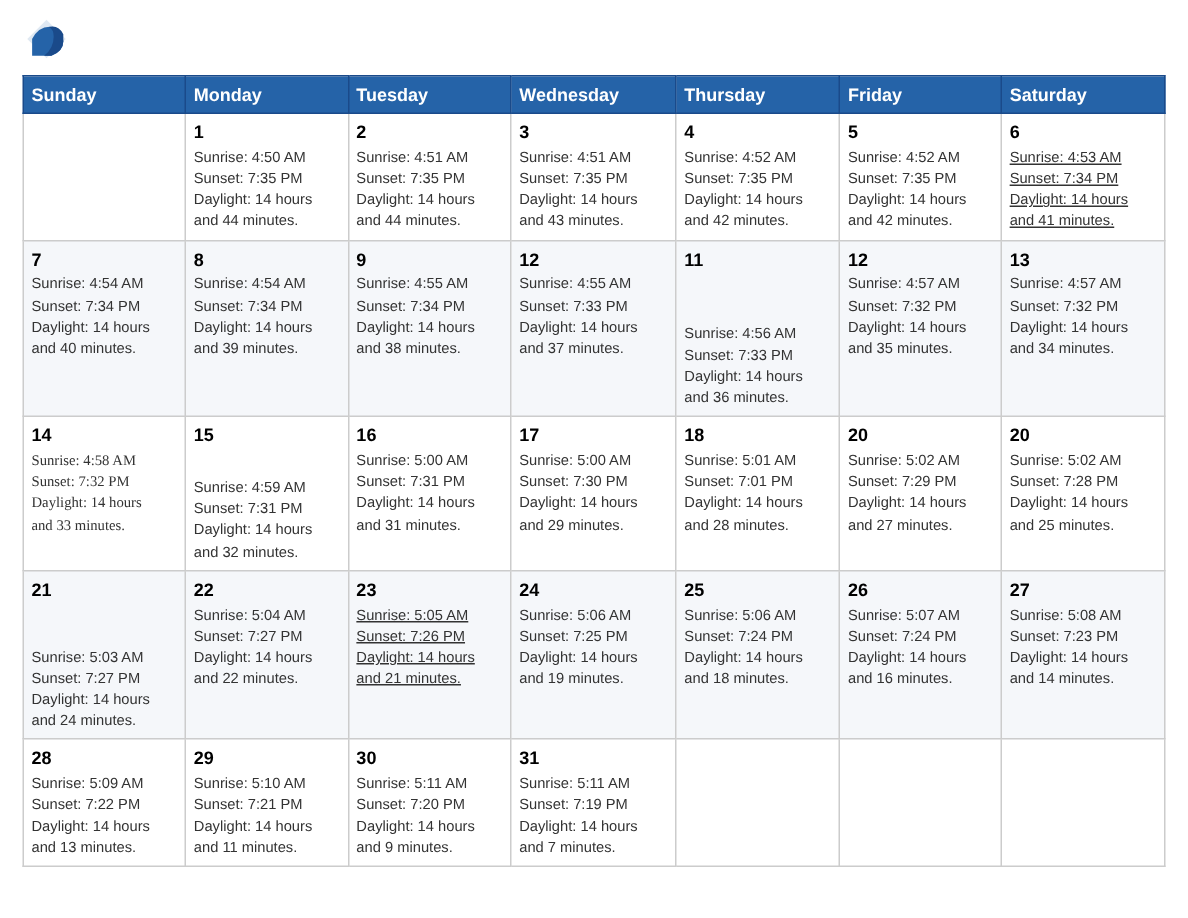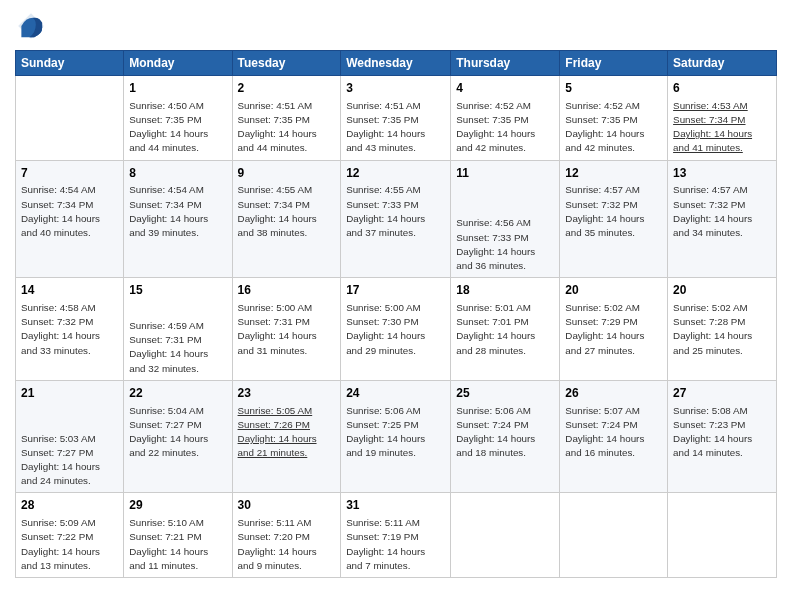--- a/index.html
+++ b/index.html
@@ -216,21 +216,21 @@
             <span class="day-number">13</span>
             <div class="day-info" style="white-space: pre-line;">Sunrise: 4:57 AM
 Sunset: 7:32 PM
 Daylight: 14 hours
 and 34 minutes.</div>
           </td>
         </tr>
         <tr>
           <td>
             <span class="day-number">14</span>
-            <div class="day-info" style="white-space: pre-line;">Sunrise: 4:58 AM
+            <div class="day-info" style="white-space: pre-line; font-family: Liberation Serif, serif;">Sunrise: 4:58 AM
 Sunset: 7:32 PM
 Daylight: 14 hours
 and 33 minutes.</div>
           </td>
           <td>
             <span class="day-number">15</span>
             <div class="day-info" style="white-space: pre-line; margin-top: 20px;">Sunrise: 4:59 AM
 Sunset: 7:31 PM
 Daylight: 14 hours
 and 32 minutes.</div>

